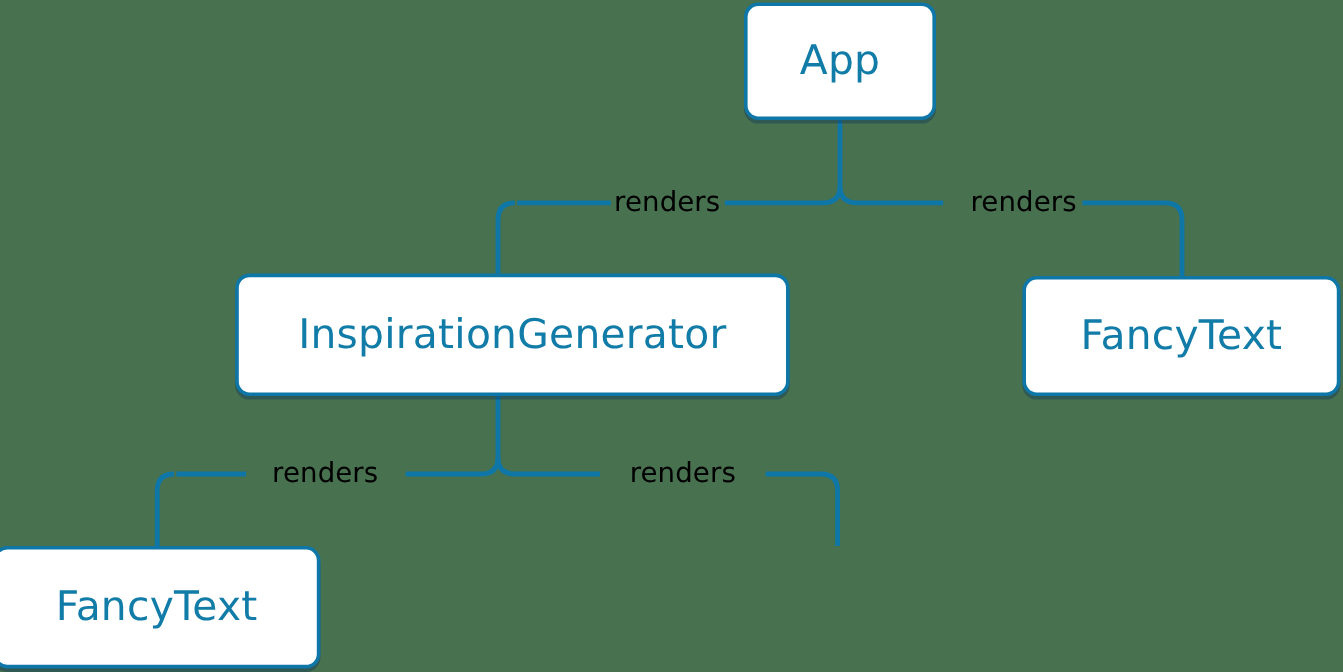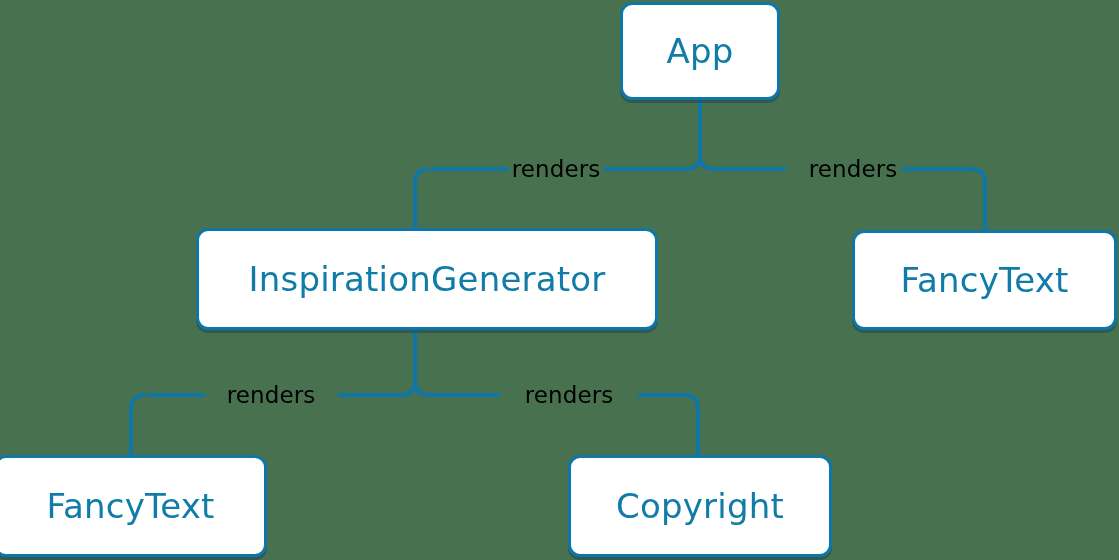--- a/index.html
+++ b/index.html
@@ -88,22 +88,19 @@
   </div>
 
   <div class="node-box" style="left:852px; top:230px; width:265px; height:100px;">
     <span>FancyText</span>
   </div>
 
   <div class="node-box" style="left:-6px; top:455px; width:273px; height:102px;">
     <span>FancyText</span>
   </div>
 
-  <div class="node-box" style="left:568px; top:455px; width:264px; height:102px;">
-    <span>Copyright</span>
-  </div>
 
   <div class="edge-label" style="left:556px; top:169px;">renders</div>
   <div class="edge-label" style="left:853px; top:169px;">renders</div>
   <div class="edge-label" style="left:271px; top:395px;">renders</div>
   <div class="edge-label" style="left:569px; top:395px;">renders</div>
 
 </div>
 
 </body></html>

